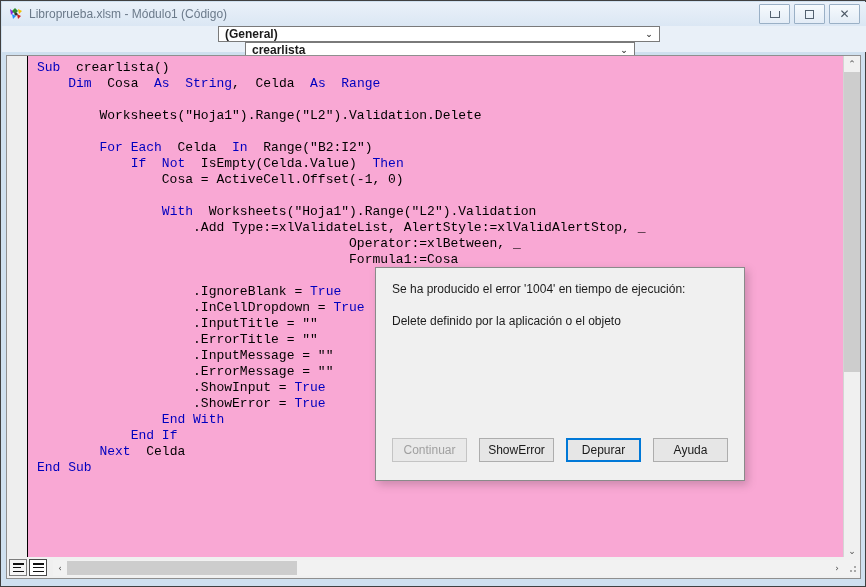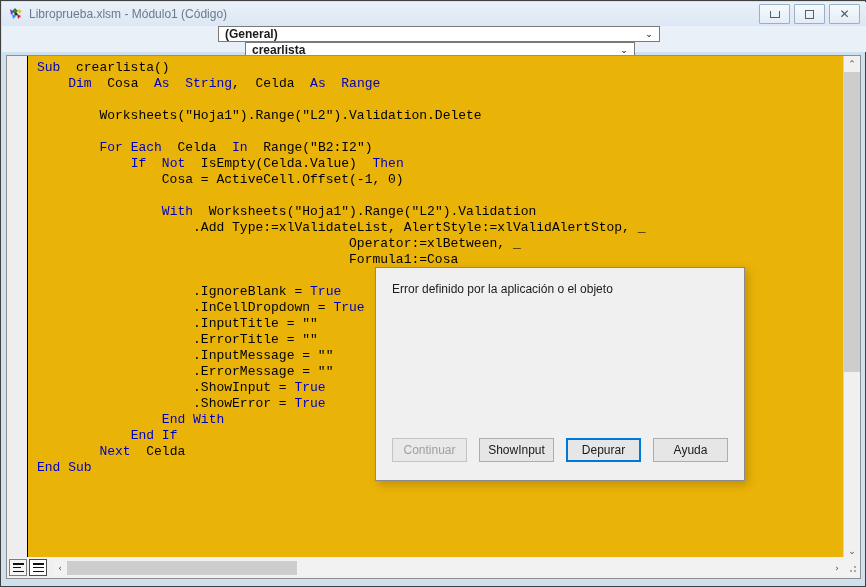--- a/index.html
+++ b/index.html
@@ -58,21 +58,21 @@
   .combo .c-arrow{
     width:20px;display:flex;align-items:center;justify-content:center;
     color:#3b3b3b;font-size:9px;font-family:"DejaVu Sans",sans-serif;
   }
   #combo-general{margin-left:10px;width:442px;}
   #combo-proc{margin-left:12px;width:390px;}
 
   
   .code-pane{
     position:absolute;left:5px;top:54px;width:855px;height:505px;
-    background:#eab308;border:1px solid #8f8f8f;box-sizing:border-box;
+    background:#f9a8d4;border:1px solid #8f8f8f;box-sizing:border-box;
     overflow:hidden;
   }
   .margin-indicator{
     position:absolute;left:0;top:0;width:21px;height:100%;
     background:#eeeeee;border-right:1px solid #000000;box-sizing:border-box;
   }
   .code-text{
     position:absolute;left:30px;top:4px;right:20px;
     font-family:"Liberation Mono","DejaVu Sans Mono",monospace;
     font-size:13px;line-height:16px;
@@ -228,23 +228,24 @@
             <b style="left:4px;top:8px"></b>
             <b style="left:8px;top:4px"></b>
         </span>
       </span>
     </span>
   </div>
 
   <div class="dlg-shadow"></div>
   <div class="dialog">
     <div class="dlg-body">
-      <div class="dlg-msg">Error definido por la aplicación o el objeto</div>
+      <div class="dlg-msg">Se ha producido el error '1004' en tiempo de ejecución:</div>
+      <div class="dlg-msg">Delete definido por la aplicación o el objeto</div>
     </div>
     <div class="dlg-buttons" id="dlg-buttons">
         <span class="dlg-btn disabled">Continuar</span>
-        <span class="dlg-btn">ShowInput</span>
+        <span class="dlg-btn">ShowError</span>
         <span class="dlg-btn focused">Depurar</span>
         <span class="dlg-btn">Ayuda</span>
       </div>
   </div>
 
 </div>
 
 </body></html>

